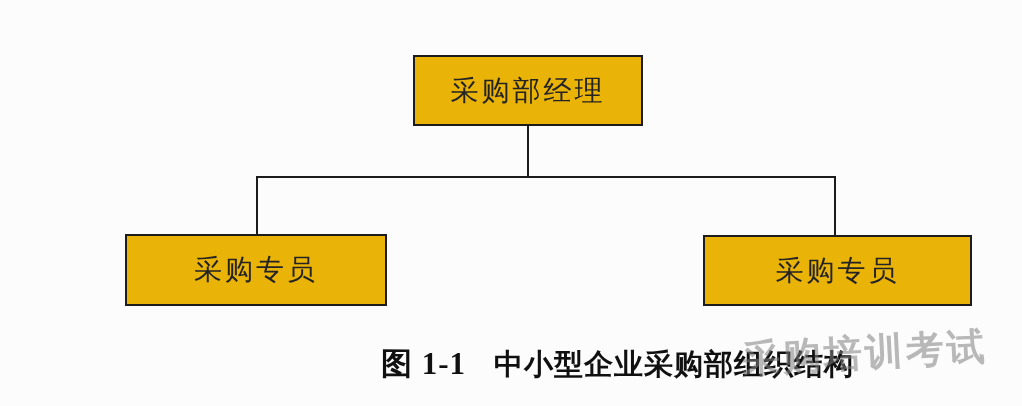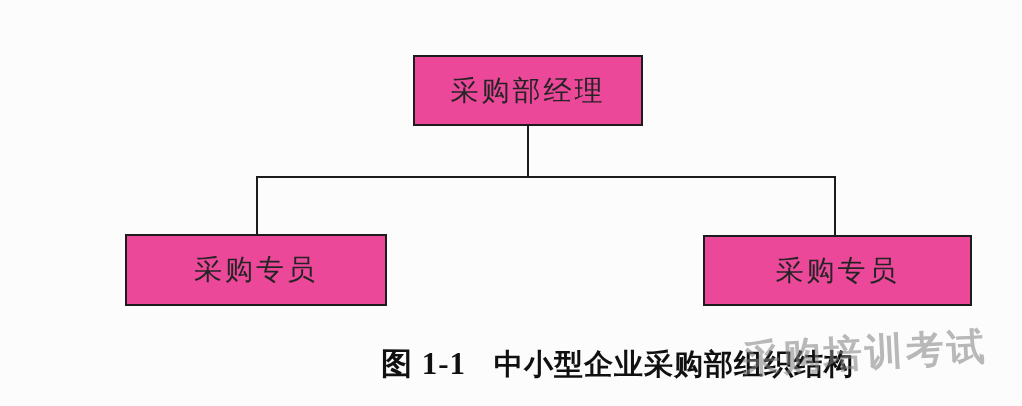--- a/index.html
+++ b/index.html
@@ -11,21 +11,21 @@
   .stage {
     position: relative;
     width: 1022px;
     height: 406px;
     background: #fcfcfc;
     overflow: hidden;
   }
   
   .node {
     position: absolute;
-    background: #ec4899;
+    background: #eab308;
     border: 2px solid #1c1c1c;
     display: flex;
     align-items: center;
     justify-content: center;
     box-sizing: border-box;
     font-family: Liberation Serif, serif;
   }
   .node .label {
     font-size: 28px;
     color: #242424;

